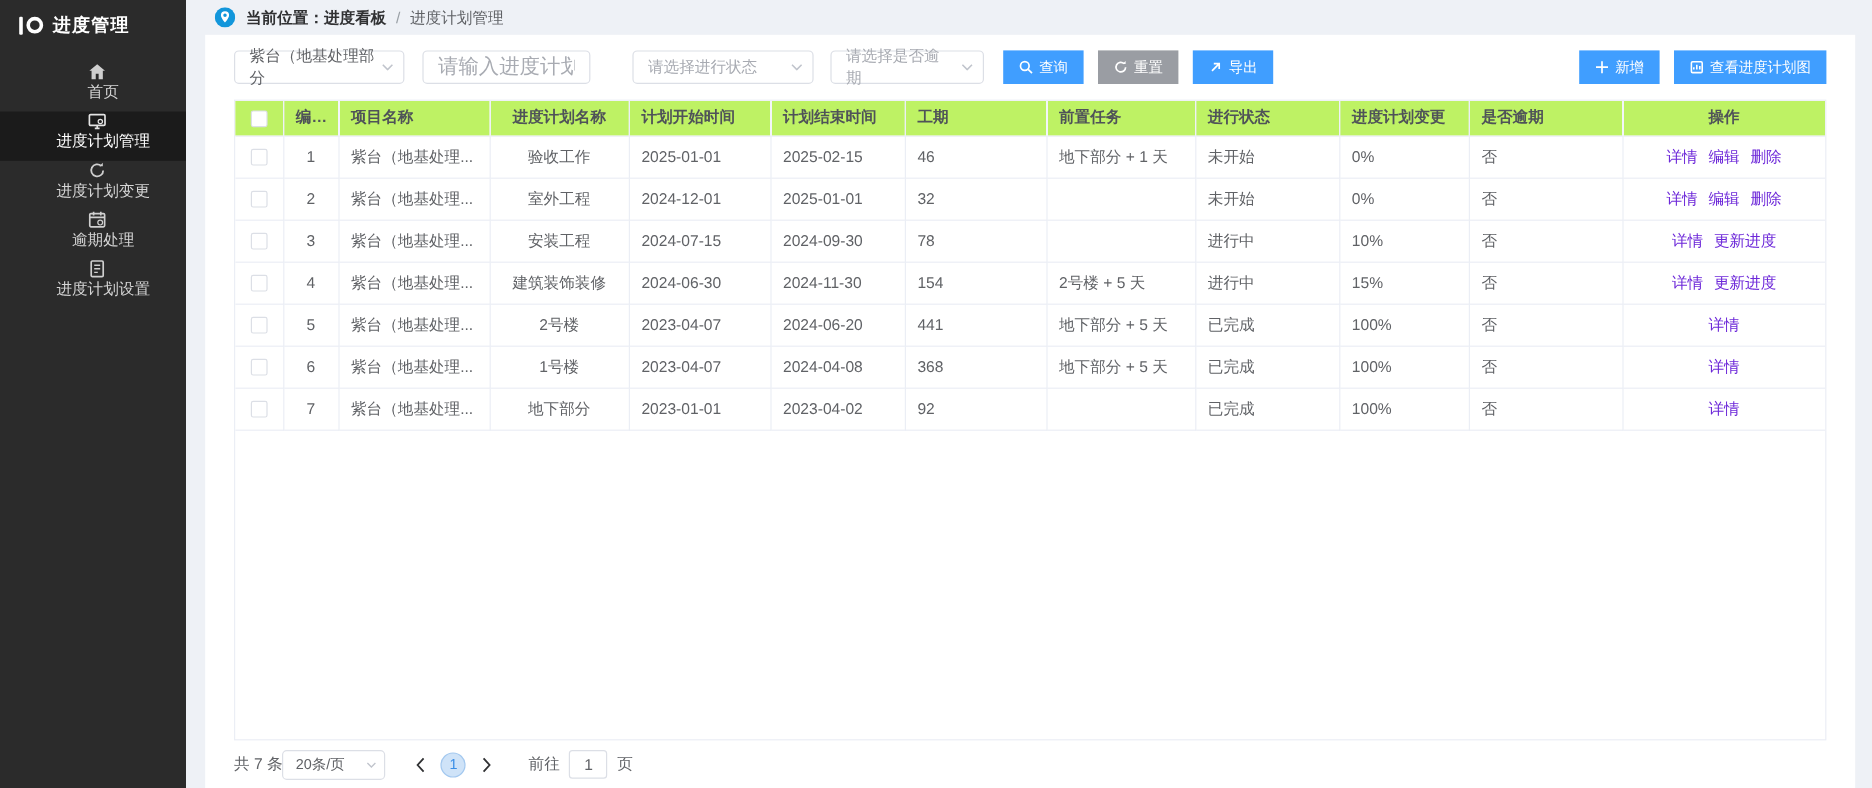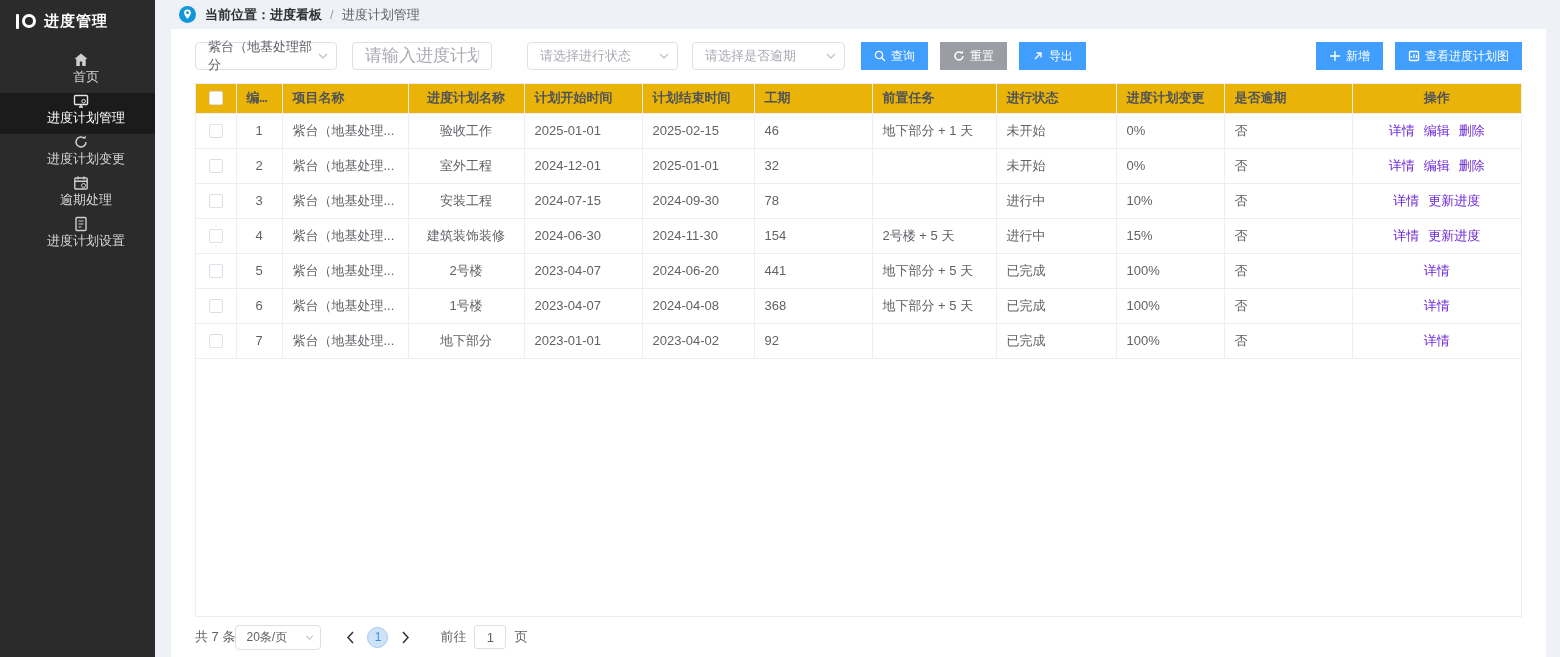--- a/index.html
+++ b/index.html
@@ -29,37 +29,37 @@
   .bc-current { color:#606266; }
 
   .content-card { flex:1; background:#fff; margin:0 14px 0 16px; padding:13px 24px 0 24px; }
 
   
   .filter-row { display:flex; align-items:center; }
   .sel { height:28px; border:1px solid #dcdfe6; border-radius:4px; background:#fff; display:flex; align-items:center; justify-content:space-between; padding:0 8px 0 12px; cursor:pointer; color:#606266; }
   .sel.placeholder { color:#a8abb2; }
   .sel-project { width:142px; margin-right:15px; }
   .sel-status { width:151px; margin-right:14px;margin-left:20px; }
-  .sel-overdue { width:153px; margin-right:16px; }
+  .sel-overdue { width:128px; margin-right:16px; }
   .sel .chev { flex-shrink:0; margin-left:6px; }
   .txt-input { width:140px; height:28px; border:1px solid #dcdfe6; border-radius:4px; padding:0 12px; margin-right:15px; font-size:17px; color:#606266; font-family:inherit; outline:none; }
   .txt-input::placeholder { color:#a8abb2; }
   .btn { height:28px; border:none; border-radius:0; padding:0 13px; font-size:12px; font-family:inherit; display:flex; align-items:center; gap:5px; cursor:pointer; color:#fff; }
   .btn.primary { background:#409eff; }
   .btn.gray { background:#9a9da3; }
   .btn + .btn { margin-left:12px; }
   .flex-spacer { flex:1; }
   .btn .bi { display:block; }
 
   
   .table-wrap { border:1px solid #ebeef5; height:534px; margin-top:13px; overflow:hidden; }
   table { border-collapse:collapse; width:100%; table-layout:fixed; }
   th, td { border-right:1px solid #ebeef5; border-bottom:1px solid #ebeef5; padding:0 10px; height:29px; font-size:13px; text-align:left; white-space:nowrap; overflow:hidden; text-overflow:ellipsis; }
   th:last-child, td:last-child { border-right:none; }
-  thead th { background:#eab308; color:#4f5358; font-weight:bold; height:29px;font-family:Liberation Mono, monospace; }
+  thead th { background:#bef264; color:#4f5358; font-weight:bold; height:29px; }
   tbody td { height:35px; color:#606266; }
   .center { text-align:center; }
   .checkbox { display:inline-block; width:14px; height:14px; border:1px solid #dcdfe6; border-radius:2px; background:#fff; vertical-align:middle; cursor:pointer; }
   .actions a { color:#6d28d9; text-decoration:none; cursor:pointer; }
   .actions a + a { margin-left:9px; }
 
   
   .pagination { display:flex; align-items:center; height:40px; color:#606266; font-size:13px; }
   .pg-total { }
   .pg-size { width:86px; height:25px; padding:0 6px 0 10px; font-size:12px; margin-right:16px; color:#606266; }

